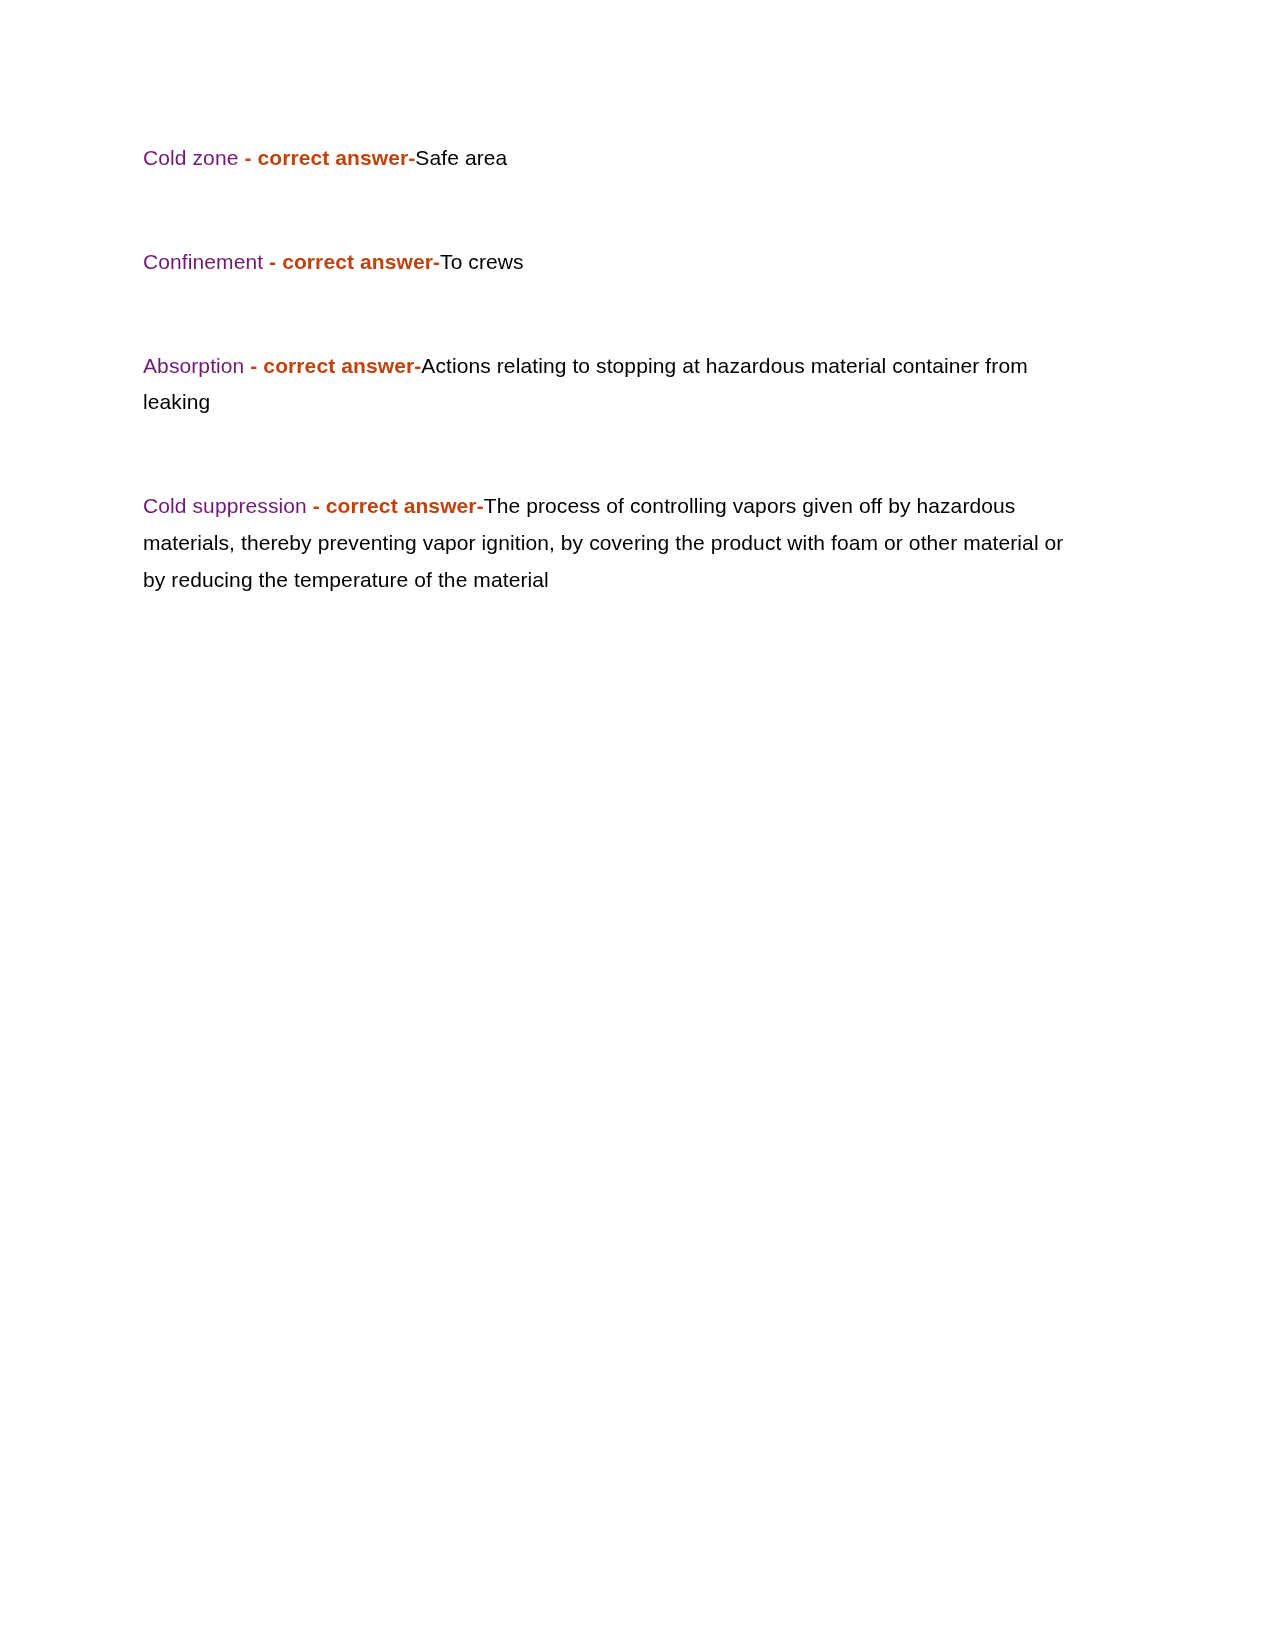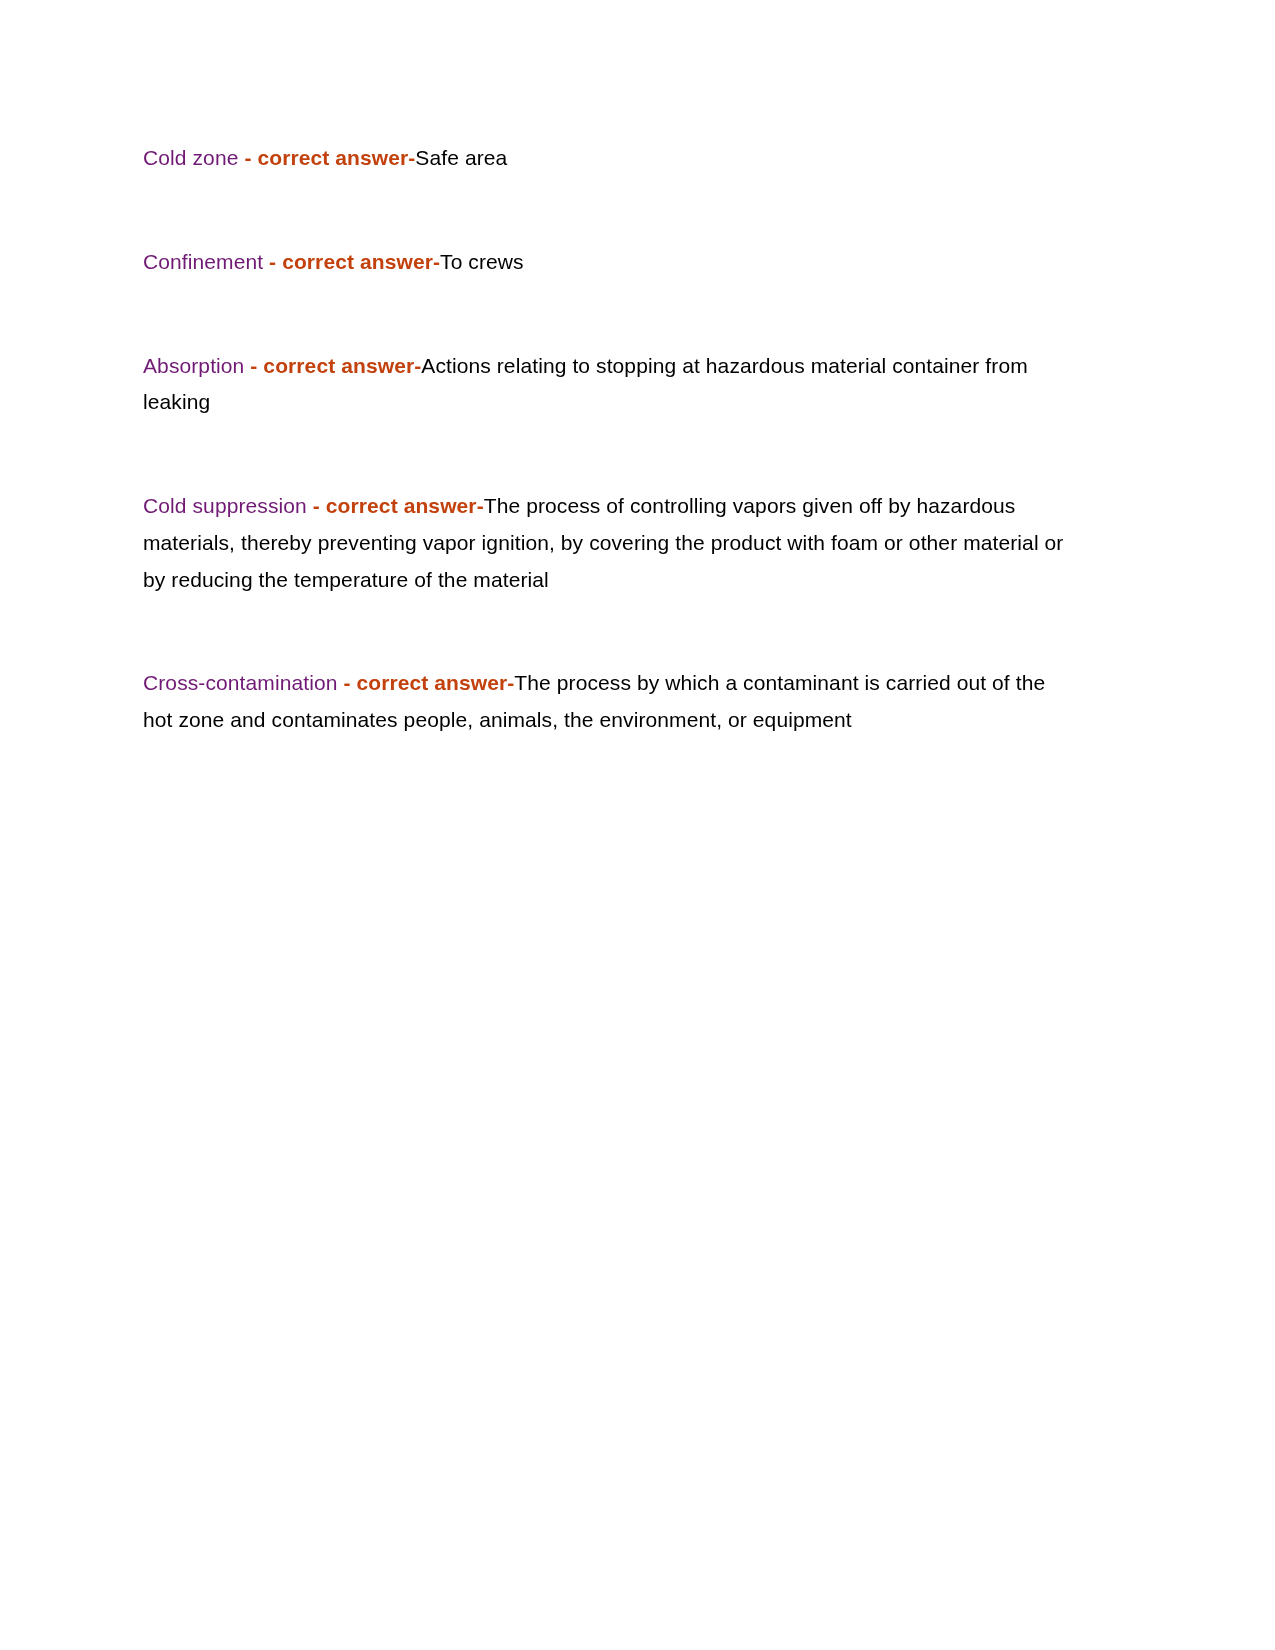--- a/index.html
+++ b/index.html
@@ -46,16 +46,15 @@
 
 
   <p class="qa-entry"><span class="term">Confinement </span><span class="correct-answer">- correct answer-</span><span class="definition">To crews</span></p>
 
 
   <p class="qa-entry"><span class="term">Absorption </span><span class="correct-answer">- correct answer-</span><span class="definition">Actions relating to stopping at hazardous material container from leaking</span></p>
 
 
   <p class="qa-entry"><span class="term">Cold suppression </span><span class="correct-answer">- correct answer-</span><span class="definition">The process of controlling vapors given off by hazardous materials, thereby preventing vapor ignition, by covering the product with foam or other material or by reducing the temperature of the material</span></p>
 
-  <p class="qa-entry"><span class="term">Cross-contamination </span><span class="correct-answer">- correct answer-</span><span class="definition">The process by which a contaminant is carried out of the hot zone and contaminates people, animals, the environment, or equipment</span></p>
 
 
 </div>
 
 </body></html>

